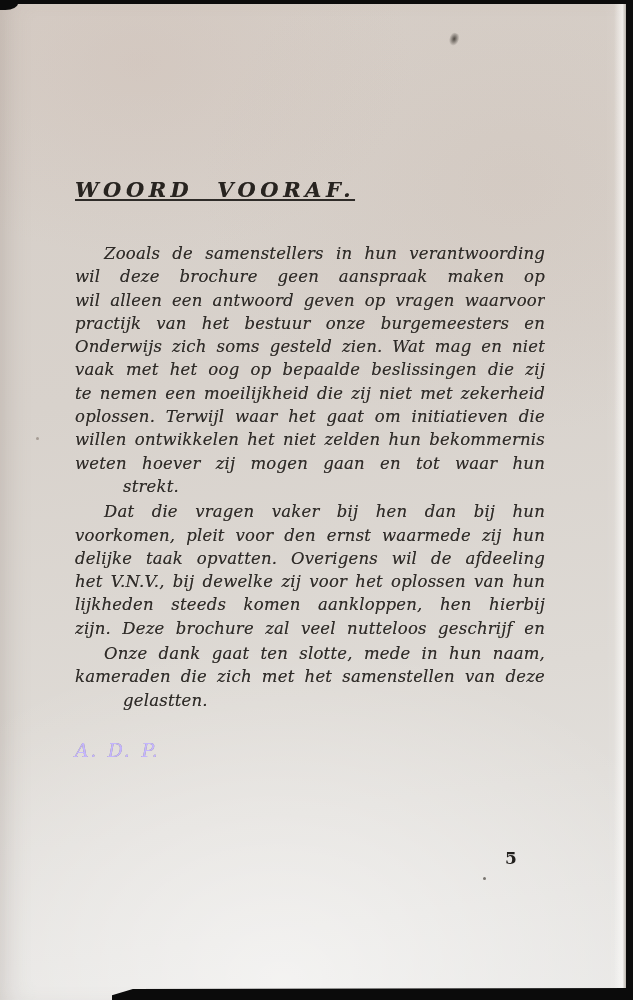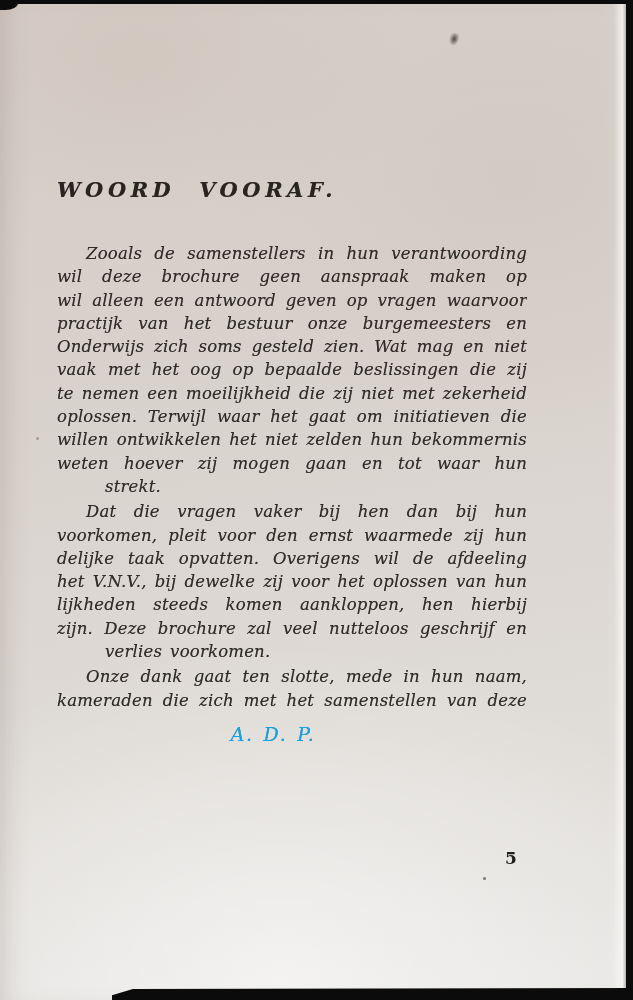--- a/index.html
+++ b/index.html
@@ -41,22 +41,23 @@
     background: linear-gradient(to right, rgba(255,255,255,0), rgba(250,249,247,0.65) 70%, #b9b3ac 100%);
   }
   .strip-bottom {
     position: absolute; bottom: 0; left: 112px; right: 0; height: 12px;
     background: #0b0b0b;
     clip-path: polygon(0 60%, 4% 8%, 100% 0, 100% 100%, 0 100%);
   }
   
   .content {
     position: absolute;
-    left: 57px; top: 177px; width: 470px;
+    left: 75px; top: 177px; width: 470px;
     color: #2e2b28;
+    text-decoration: underline;
   }
   .title {
     font-style: italic;
     font-size: 21px;
     font-weight: 600;
     letter-spacing: 4.5px;
     word-spacing: 12px;
     color: #282420;
     margin: 0;
     text-shadow: 0 0 0.5px rgba(40,34,28,0.55);
@@ -76,27 +77,27 @@
     height: 23.3px;
     line-height: 23.3px;
     text-align: justify;
     text-align-last: justify;
     white-space: normal;
     overflow: hidden;
   }
   .line.first { padding-left: 29px; }
   .line.last  { text-align-last: left; margin-left: 48px; }
   .signature {
-    margin-top: 11px;
+    margin-top: 27px;
     padding-right: 38px;
-    text-align: center;
+    text-align: left;
     font-style: italic;
     font-size: 19px;
     letter-spacing: 1.5px;
-    color: #0ea5e9;
+    color: #c4b5fd;
   }
   .page-number {
     position: absolute;
     left: 505px; top: 848px;
     font-size: 17px;
     font-weight: 700;
     font-style: normal;
     color: #22201d;
   }
   
@@ -136,25 +137,25 @@
           <div class="line">weten hoever zij mogen gaan en tot waar hun bevoegdheid</div>
           <div class="line last">strekt.</div>
         </div>
         <div class="para">
           <div class="line first">Dat die vragen vaker bij hen dan bij hun voorgangers</div>
           <div class="line">voorkomen, pleit voor den ernst waarmede zij hun verantwoor-</div>
           <div class="line">delijke taak opvatten. Overigens wil de afdeeling Kultuur van</div>
           <div class="line">het V.N.V., bij dewelke zij voor het oplossen van hun moei-</div>
           <div class="line">lijkheden steeds komen aankloppen, hen hierbij behulpzaam</div>
           <div class="line">zijn. Deze brochure zal veel nutteloos geschrijf en veel tijd-</div>
-          <div class="line last">verlies voorkomen.</div>
         </div>
         <div class="para">
           <div class="line first">Onze dank gaat ten slotte, mede in hun naam, naar de</div>
           <div class="line">kameraden die zich met het samenstellen van deze brochure</div>
+          <div class="line last">gelastten.</div>
         </div>
         <div class="signature">A. D. P.</div>
       </div>
   </div>
 
   <div class="page-number">5</div>
 
   <div class="smudge"></div>
   <div class="dot-a"></div>
   <div class="dot-b"></div>

